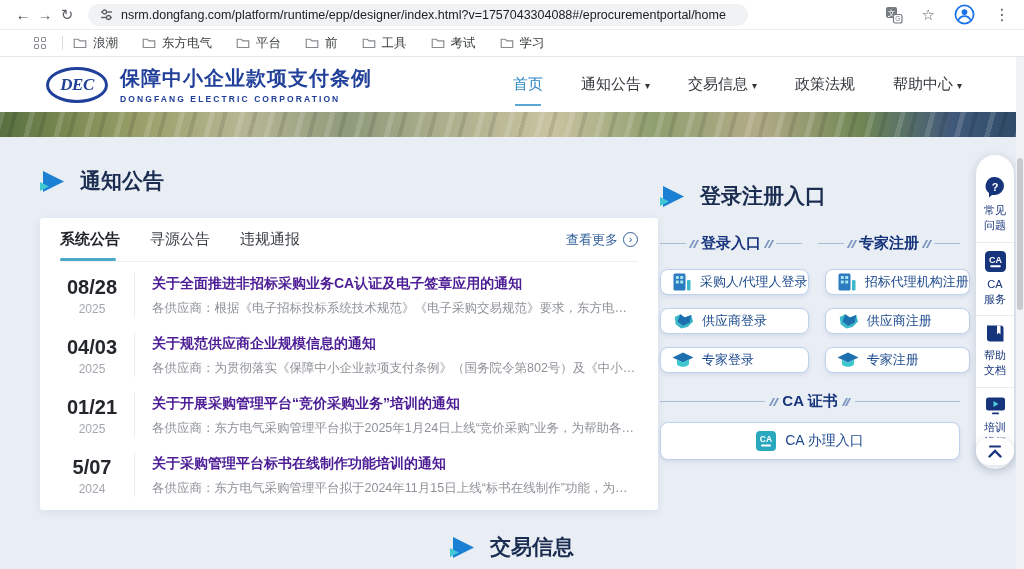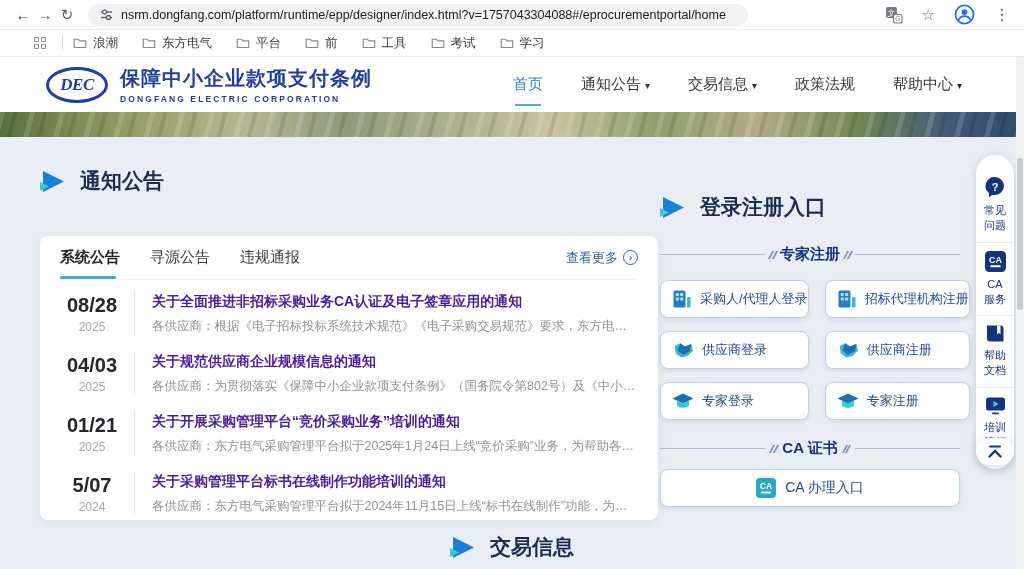--- a/index.html
+++ b/index.html
@@ -42,44 +42,44 @@
   .notice-wedge{position:absolute;top:6px;left:478px;width:34px;height:25px;background:#64c7a5;transform:skewX(-16deg);z-index:10;}
   .spk-wrap{position:relative;margin-right:9px;flex:none;display:flex;}
   .red-dot{position:absolute;top:-4px;right:-4px;width:6px;height:6px;border-radius:50%;background:#e53935;}
   .notice-text{font-size:12px;color:#fff;white-space:nowrap;}
 
   
   .page{position:absolute;top:137px;left:0;width:1024px;height:432px;background:#e9edf4;overflow:hidden;z-index:8;}
   .section-heading{display:flex;align-items:center;gap:15px;font-size:21px;font-weight:bold;color:#1c2d52;}
 
   .ann-section{position:absolute;left:40px;top:30px;width:618px;}
-  .ann-card{margin-top:41px;background:#fff;border-radius:8px;box-shadow:0 2px 10px rgba(30,60,100,.07);padding:0 20px 0;}
+  .ann-card{margin-top:23px;background:#fff;border-radius:3px;box-shadow:0 2px 10px rgba(30,60,100,.07);padding:0 20px 8px;}
   .tab-row{display:flex;align-items:center;height:44px;border-bottom:1px solid #eef0f2;}
   .tab{font-size:15px;color:#3a3f45;margin-right:30px;cursor:pointer;position:relative;height:100%;display:flex;align-items:center;}
   .tab.active{font-weight:bold;color:#1f2328;}
   .tab.active::after{content:"";position:absolute;left:0;right:4px;bottom:0;height:3px;border-radius:2px;background:#4aa9c9;}
   .more-link{margin-left:auto;display:flex;align-items:center;gap:5px;color:#33619b;font-size:13px;cursor:pointer;}
   .more-circle{width:15px;height:15px;border:1px solid #33619b;border-radius:50%;display:flex;align-items:center;justify-content:center;}
   .more-circle::before{content:"›";font-size:11px;line-height:1;color:#33619b;margin-top:-1px;}
   .ann-row{display:flex;align-items:stretch;padding:11px 0 5px;}
   .date-col{width:64px;flex:none;text-align:center;padding-top:3px;}
   .date-val{font-size:20px;font-weight:700;color:#23272c;}
   .date-year{font-size:12px;color:#a3a8ae;margin-top:3px;}
   .row-body{border-left:1px solid #e9eaec;margin-left:10px;padding-left:17px;flex:1;min-width:0;padding-top:2px;cursor:pointer;}
   .row-title{font-size:14px;font-weight:700;color:#4c1d95;white-space:nowrap;overflow:hidden;text-overflow:ellipsis;}
   .row-desc{margin-top:7px;font-size:12.5px;color:#8e9298;white-space:nowrap;overflow:hidden;text-overflow:ellipsis;}
 
-  .login-section{position:absolute;left:660px;top:56px;width:300px;}
+  .login-section{position:absolute;left:660px;top:45px;width:300px;}
   .group-headers{display:flex;margin-top:24px;gap:16px;}
   .group-hd{flex:1;display:flex;align-items:center;gap:5px;font-size:15px;font-weight:bold;color:#16347c;}
   .hline{flex:1;height:1px;background:#a9bdd9;}
   .sl{display:flex;gap:2px;flex:none;}
   .sl i{width:1.5px;height:8px;background:#7e96c0;transform:skewX(-28deg);display:block;}
   .btn-grid{display:grid;grid-template-columns:1fr 1fr;column-gap:16px;row-gap:13px;margin-top:16px;}
-  .lbtn{height:38px;background:#fff;border:1px solid #bdd3eb;border-radius:8px;display:flex;align-items:center;padding-left:11px;gap:8px;font-size:13px;color:#1c4a8e;box-shadow:0 2px 4px rgba(60,100,160,.13);cursor:pointer;white-space:nowrap;}
+  .lbtn{height:26px;background:#fff;border:1px solid #bdd3eb;border-radius:8px;display:flex;align-items:center;padding-left:11px;gap:8px;font-size:13px;color:#1c4a8e;box-shadow:0 2px 4px rgba(60,100,160,.13);cursor:pointer;white-space:nowrap;}
   .ca-header{display:flex;align-items:center;gap:6px;font-size:15px;font-weight:bold;color:#16347c;margin-top:19px;}
   .ca-btn{margin-top:11px;width:100%;height:38px;background:#fff;border:1px solid #bdd3eb;border-radius:8px;display:flex;align-items:center;justify-content:center;gap:9px;font-size:14px;color:#1c4a8e;box-shadow:0 2px 4px rgba(60,100,160,.13);cursor:pointer;}
 
   .trade-heading{position:absolute;top:396px;left:0;width:100%;display:flex;justify-content:center;}
 
   
   .side-pill{position:absolute;left:976px;top:155px;width:38px;background:#fff;border-radius:19px;box-shadow:0 2px 10px rgba(30,60,100,.18);padding:13px 0 10px;display:flex;flex-direction:column;align-items:center;z-index:15;}
   .sp-item{display:flex;flex-direction:column;align-items:center;padding:8px 0 9px;width:100%;cursor:pointer;}
   .sp-item + .sp-item{border-top:1px solid #e7ecf3;}
   .sp-label{font-size:11px;color:#16347c;width:24px;text-align:center;line-height:1.35;margin-top:5px;word-break:break-all;}
@@ -277,20 +277,33 @@
   <div class="login-section">
     <div class="section-heading">
       <svg width="25" height="21" viewBox="0 0 25 21">
         <polygon points="3,0 24,10.5 3,21" fill="#1b7fd4"></polygon>
         <polygon points="0,11 9,15.5 0,20" fill="#41c8d2"></polygon>
       </svg>
       <span>登录注册入口</span>
     </div>
 
     <div class="group-headers">
+      <div class="group-hd">
+        <span class="hline"></span>
+          <span class="sl">
+            <i></i>
+            <i></i>
+          </span>
+        <span>登录入口</span>
+        <span class="sl">
+            <i></i>
+            <i></i>
+          </span>
+          <span class="hline"></span>
+      </div>
       <div class="group-hd">
         <span class="hline"></span>
           <span class="sl">
             <i></i>
             <i></i>
           </span>
         <span>专家注册</span>
         <span class="sl">
             <i></i>
             <i></i>

